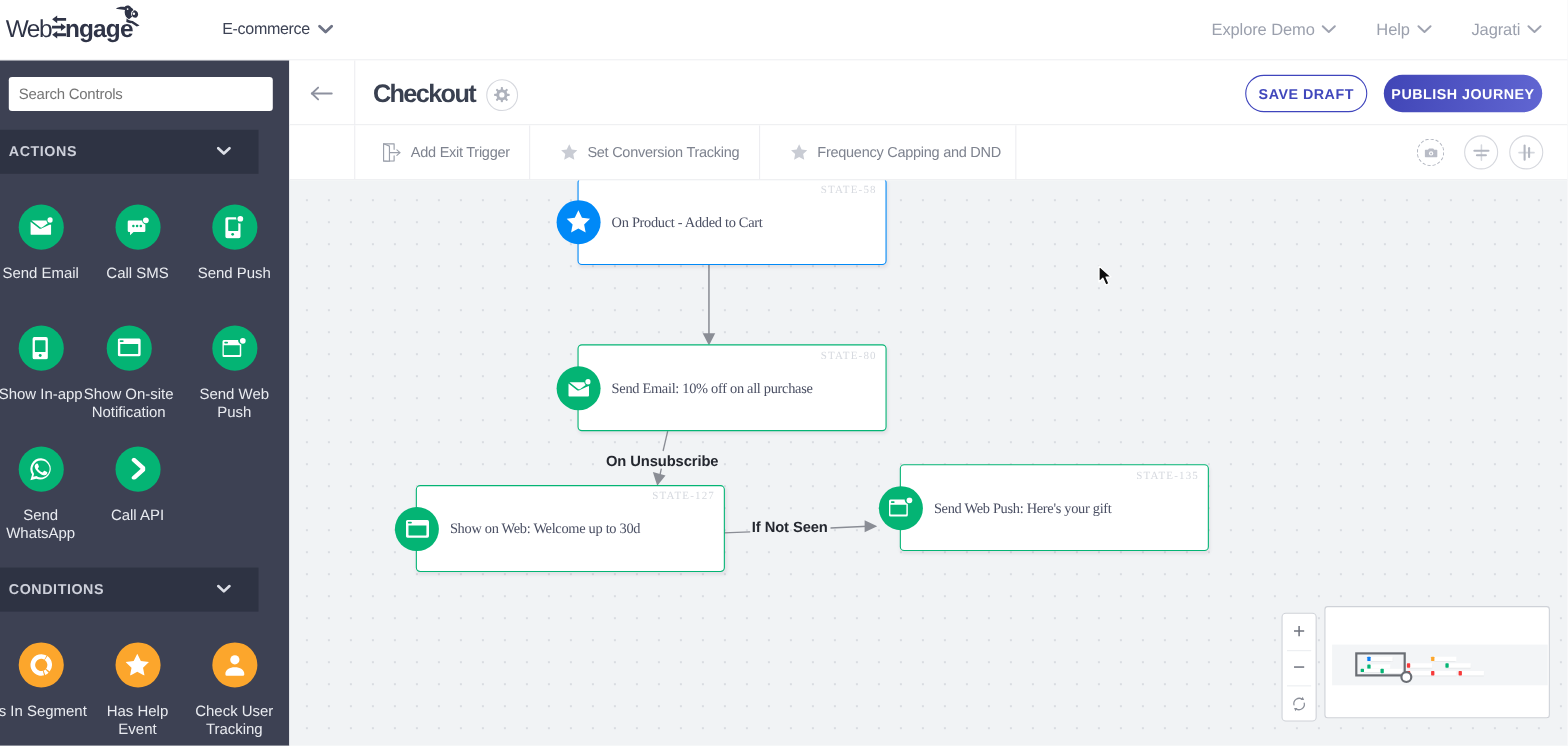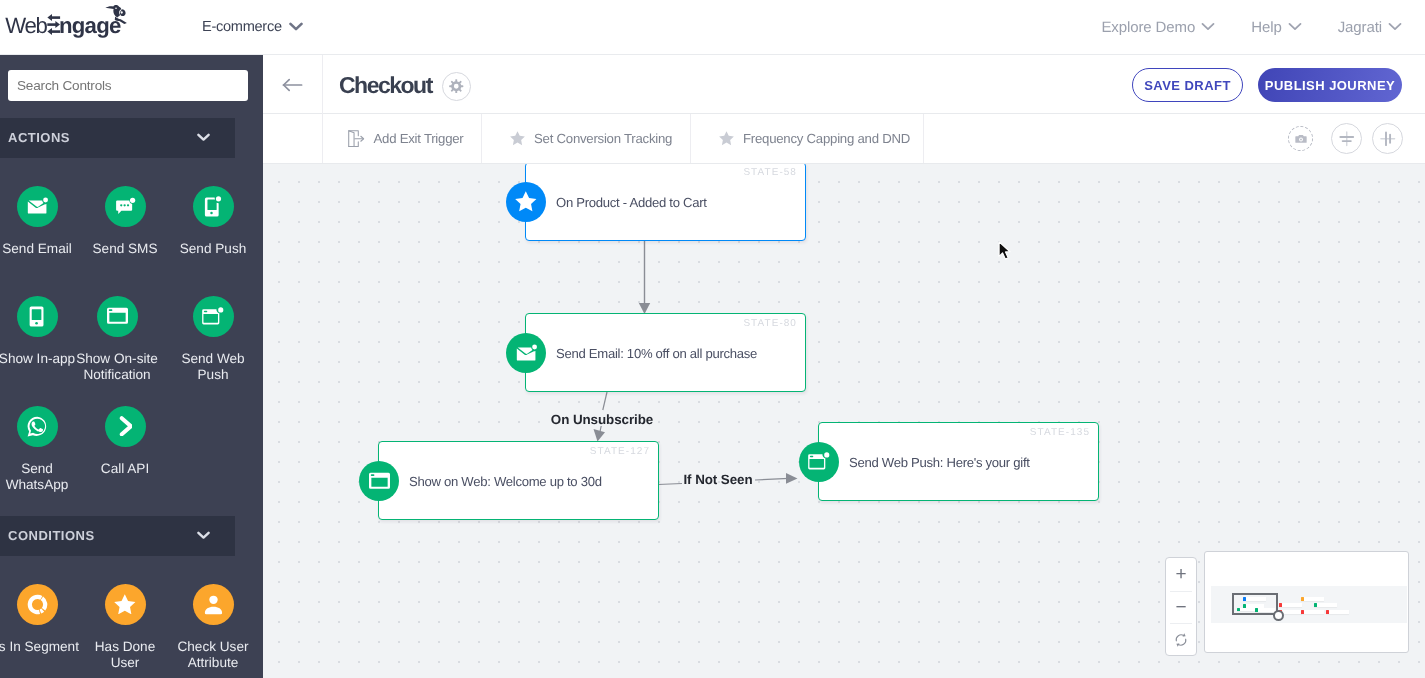--- a/index.html
+++ b/index.html
@@ -63,21 +63,21 @@
         display:flex;align-items:center;justify-content:center;cursor:pointer;flex:none;}
   .rbtn.dash{width:23px;height:23px;margin-right:8px;border:1.2px dashed #b4b8c2;}
 
   
   .canvas{position:absolute;left:263px;top:164px;width:1162px;height:514px;
     background-color:#f1f3f5;
     background-image:radial-gradient(#d9dce1 1px, transparent 1.2px);
     background-size:20px 20px;background-position:6px 8px;overflow:hidden;}
 
   .node{position:absolute;background:#fff;border-radius:4px;box-sizing:border-box;
-         box-shadow:1px 2px 3px rgba(80,60,90,.09);}
+         box-shadow:1px 2px 3px rgba(80,60,90,.09);font-family:Liberation Serif, serif;}
   .node .sid{position:absolute;right:8px;top:3.5px;font-size:10px;letter-spacing:1.05px;color:#d6d9df;}
   .node .txt{position:absolute;left:30px;top:50%;transform:translateY(-50%);font-size:13.1px;color:#4a4f63;white-space:nowrap;letter-spacing:-0.28px;}
   .node .ic{position:absolute;left:-20px;top:50%;transform:translateY(-50%);
             width:40px;height:40px;border-radius:50%;display:flex;align-items:center;justify-content:center;}
   .edge-lbl{position:absolute;font-size:13.4px;font-weight:bold;color:#24272f;white-space:nowrap;letter-spacing:-0.08px;}
 
   
   .zoomctl{position:absolute;left:1165px;top:557px;width:32px;height:99px;background:#fff;
            border:1px solid #cfd2d8;border-radius:4px;box-sizing:border-box;}
   .zb{height:32.7px;display:flex;align-items:center;justify-content:center;color:#70747f;cursor:pointer;}
@@ -178,21 +178,21 @@
       <div class="tile" style="left: 83px; top: 130.5px;">
         <div class="circ" style="background:#04b474">
           <svg viewBox="0 0 24 24" width="22" height="22">
             <path d="M3.5 6.0 h13.1 a4.3 4.3 0 0 0 3.2 3.8 V16.1 a1.2 1.2 0 0 1-1.2 1.2 H8.1 L4.6 20.6 V17.3 H3.5 a1.2 1.2 0 0 1-1.2-1.2 V7.2 A1.2 1.2 0 0 1 3.5 6.0 Z" fill="#fff"></path>
             <circle cx="20.3" cy="5.8" r="2.85" fill="#fff"></circle>
             <circle cx="7.9" cy="11.3" r="1.25" fill="#04b474"></circle>
             <circle cx="11.6" cy="11.3" r="1.25" fill="#04b474"></circle>
             <circle cx="15.3" cy="11.3" r="1.25" fill="#04b474"></circle>
           </svg>
         </div>
-        <div class="lbl">Send SMS</div>
+        <div class="lbl">Call SMS</div>
       </div>
       <div class="tile" style="left: 171px; top: 130.5px;">
         <div class="circ" style="background:#04b474">
           <svg viewBox="3.6 1.0 17.4 21.0" width="17.4" height="21">
             <path d="M6.1 2.6 h8.15 a4.35 4.35 0 0 0 .45 2.0 H7.6 a.55 .55 0 0 0-.55 .55 v9.25 a.55 .55 0 0 0 .55 .55 h8.1 a.55 .55 0 0 0 .55-.55 V7.7 a4.35 4.35 0 0 0 2.0 .5 V20.0 a1.6 1.6 0 0 1-1.6 1.6 H6.1 a1.6 1.6 0 0 1-1.6-1.6 V4.2 A1.6 1.6 0 0 1 6.1 2.6 Z" fill="#fff"></path>
             <circle cx="11.1" cy="18.0" r="1.25" fill="#04b474"></circle>
             <circle cx="18.1" cy="3.85" r="2.6" fill="#fff"></circle>
           </svg>
         </div>
         <div class="lbl">Send Push</div>
@@ -261,30 +261,30 @@
           </svg>
         </div>
         <div class="lbl">Is In Segment</div>
       </div>
       <div class="tile" style="left: 83px; top: 528.5px;">
         <div class="circ" style="background:#fca62c">
           <svg viewBox="1.9 2.4 20.2 19.2" width="21.6" height="20.53069306930693">
             <path d="M12 2.6 l3.05 6.3 6.9 .9 -5.05 4.75 1.3 6.9 -6.2-3.4 -6.2 3.4 1.3-6.9 -5.05-4.75 6.9-.9 Z" fill="#fff"></path>
           </svg>
         </div>
-        <div class="lbl">Has Done User</div>
+        <div class="lbl">Has Help Event</div>
       </div>
       <div class="tile" style="left: 171px; top: 528.5px;">
         <div class="circ" style="background:#fca62c">
           <svg viewBox="3.0 3.0 18 18" width="21" height="21">
             <circle cx="12" cy="8.0" r="3.6" fill="#fff"></circle>
             <path d="M4.6 19.2 c0-3.45 3.3-5.35 7.4-5.35 s7.4 1.9 7.4 5.35 a1.2 1.2 0 0 1-1.2 1.2 H5.8 a1.2 1.2 0 0 1-1.2-1.2 Z" fill="#fff"></path>
           </svg>
         </div>
-        <div class="lbl">Check User Attribute</div>
+        <div class="lbl">Check User Tracking</div>
       </div>
     </div>
 
   <div class="hdr">
     <div class="hdr-back">
         <svg viewBox="0 0 24 16" width="24" height="16">
           <path d="M2.4 8 H20.6" stroke="#8d919f" stroke-width="1.7" stroke-linecap="round"></path>
           <path d="M8.2 2.6 L2.6 8 L8.2 13.4" fill="none" stroke="#8d919f" stroke-width="1.7" stroke-linecap="round" stroke-linejoin="round"></path>
         </svg>
       </div>

